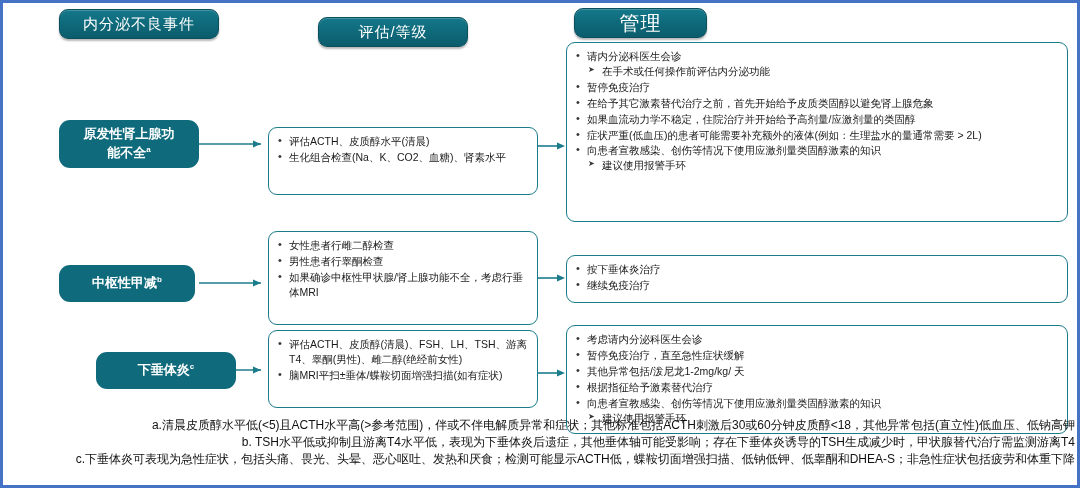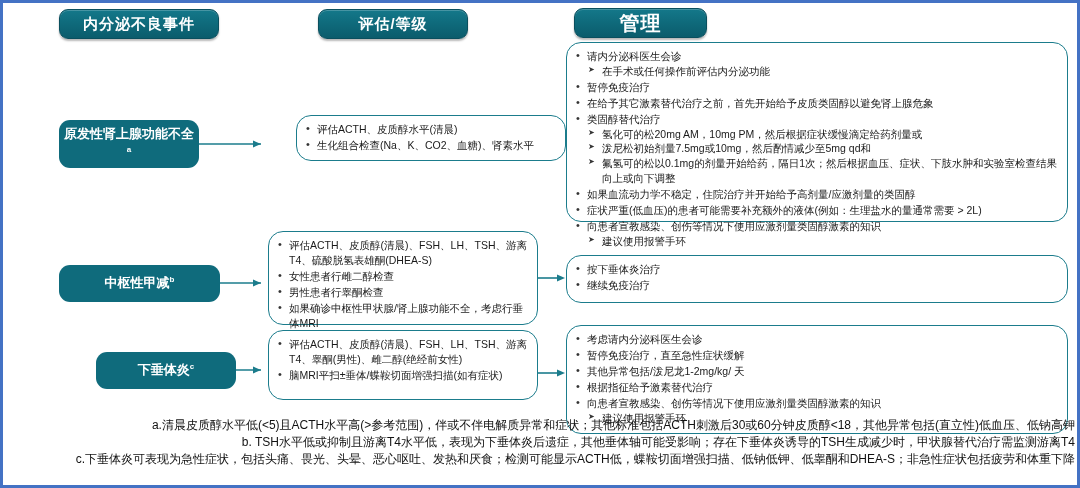--- a/index.html
+++ b/index.html
@@ -21,62 +21,62 @@
 
   
   .hdr{
     position:absolute;
     box-sizing:border-box;
     border-radius:9px;
     background:linear-gradient(180deg,#14788a 0%,#0f6b7c 45%,#0b5c6c 100%);
     border:1px solid #0a4f5e;
     box-shadow:0 2px 2px rgba(0,0,0,.28), inset 0 1px 0 rgba(255,255,255,.22);
     color:#ffffff;
-    font-weight:bold;
+    font-weight:normal;
     display:flex;align-items:center;justify-content:center;
     letter-spacing:1px;
   }
   #hdr-event{left:56px;top:6px;width:160px;height:30px;font-size:15px;}
-  #hdr-grade{left:315px;top:6px;width:150px;height:30px;font-size:15px;}
+  #hdr-grade{left:315px;top:14px;width:150px;height:30px;font-size:15px;}
   #hdr-manage{left:571px;top:5px;width:133px;height:30px;font-size:20px;}
 
   
   .cat{
     position:absolute;
     box-sizing:border-box;
     border-radius:11px;
     background:#0f6b7c;
     color:#ffffff;
     font-weight:bold;
     font-size:13px;
     display:flex;align-items:center;justify-content:center;
     text-align:center;
     line-height:1.45;
-    padding:2px 4px;
+    padding:2px 24px;
   }
   #cat-adrenal{left:56px;top:117px;width:140px;height:48px;}
-  #cat-thyroid{left:56px;top:262px;width:161px;height:37px;}
+  #cat-thyroid{left:56px;top:262px;width:136px;height:37px;}
   #cat-hypophysitis{left:56px;top:349px;width:140px;height:37px;margin-left:37px;}
   .sup{font-size:8px;vertical-align:super;}
 
   
   .box{
     position:absolute;
     box-sizing:border-box;
     background:#ffffff;
     border:1.3px solid #1b7c8c;
-    border-radius:15px;
+    border-radius:9px;
     padding:6px 8px 6px 6px;
     font-size:10.5px;
     line-height:1.42;
     color:#1a1a1a;
   }
-  #box-assess-1{left:265px;top:112px;width:270px;height:46px;margin-left:28px;}
+  #box-assess-1{left:265px;top:124px;width:270px;height:68px;}
   #box-assess-2{left:265px;top:228px;width:270px;height:94px;}
-  #box-assess-3{left:265px;top:327px;width:270px;height:70px;}
+  #box-assess-3{left:265px;top:327px;width:270px;height:78px;}
   #box-manage-1{left:563px;top:39px;width:502px;height:180px;}
   #box-manage-2{left:563px;top:252px;width:502px;height:48px;}
   #box-manage-3{left:563px;top:322px;width:502px;height:109px;}
 
   ul.l1{margin:0;padding:0;list-style:none;}
   ul.l1 > li{
     position:relative;
     padding-left:14px;
     margin:0 0 1px 0;
   }
@@ -155,21 +155,20 @@
 
     <div class="box" id="box-assess-1">
       <ul class="l1">
         <li>评估ACTH、皮质醇水平(清晨)</li>
         <li>生化组合检查(Na、K、CO2、血糖)、肾素水平</li>
       </ul>
     </div>
 
     <div class="box" id="box-assess-2">
       <ul class="l1">
-        <li>评估ACTH、皮质醇(清晨)、FSH、LH、TSH、游离T4、硫酸脱氢表雄酮(DHEA-S)</li>
         <li>女性患者行雌二醇检查</li>
         <li>男性患者行睾酮检查</li>
         <li>如果确诊中枢性甲状腺/肾上腺功能不全，考虑行垂体MRI</li>
       </ul>
     </div>
 
     <div class="box" id="box-assess-3">
       <ul class="l1">
         <li>评估ACTH、皮质醇(清晨)、FSH、LH、TSH、游离T4、睾酮(男性)、雌二醇(绝经前女性)</li>
         <li>脑MRI平扫±垂体/蝶鞍切面增强扫描(如有症状)</li>
@@ -179,28 +178,20 @@
     <div class="box" id="box-manage-1">
       <ul class="l1">
         <li>
           <span>请内分泌科医生会诊</span>
           <ul class="l2">
               <li>在手术或任何操作前评估内分泌功能</li>
             </ul>
         </li>
         <li>暂停免疫治疗</li>
         <li>在给予其它激素替代治疗之前，首先开始给予皮质类固醇以避免肾上腺危象</li>
-        <li>
-          <span>类固醇替代治疗</span>
-          <ul class="l2">
-            <li>氢化可的松20mg AM，10mg PM，然后根据症状缓慢滴定给药剂量或</li>
-            <li>泼尼松初始剂量7.5mg或10mg，然后酌情减少至5mg qd和</li>
-            <li>氟氢可的松以0.1mg的剂量开始给药，隔日1次；然后根据血压、症状、下肢水肿和实验室检查结果向上或向下调整</li>
-          </ul>
-        </li>
         <li>如果血流动力学不稳定，住院治疗并开始给予高剂量/应激剂量的类固醇</li>
         <li>症状严重(低血压)的患者可能需要补充额外的液体(例如：生理盐水的量通常需要 &gt; 2L)</li>
         <li>
           <span>向患者宣教感染、创伤等情况下使用应激剂量类固醇激素的知识</span>
           <ul class="l2">
               <li>建议使用报警手环</li>
             </ul>
         </li>
       </ul>
     </div>

